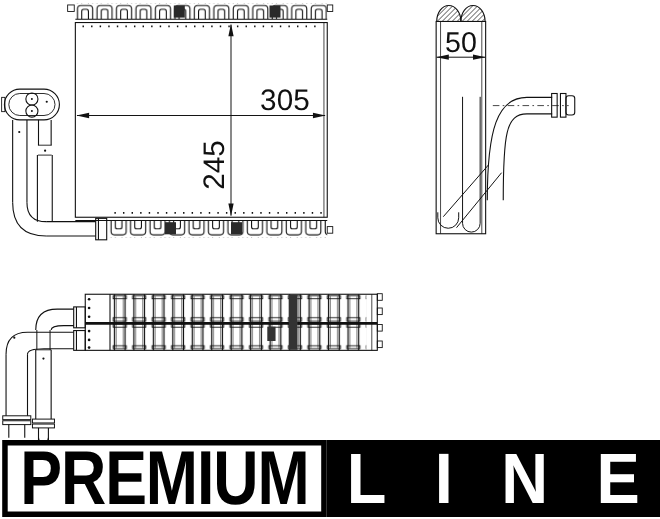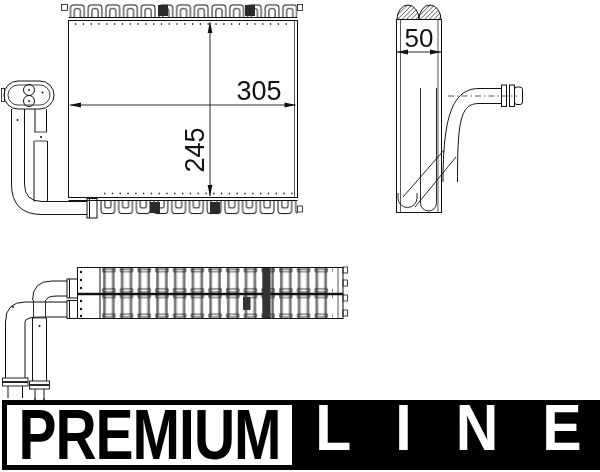--- a/index.html
+++ b/index.html
@@ -8,21 +8,21 @@
   .stage svg{position:absolute;left:0;top:0;}
   svg text{font-family:"Liberation Sans",sans-serif;fill:#111;stroke:none;}
   .dim-label{font-size:27px;}
   .dim-label-small{font-size:26px;}
   
   .logo{position:absolute;left:2px;top:400px;width:598px;height:70px;display:flex;border-radius:32px;}
   .logo-premium{box-sizing:border-box;width:295px;height:70px;background:#fff;
                 border:5px solid #000;display:flex;align-items:center;justify-content:center;}
   .premium-text{font-weight:700;font-size:57px;color:#000;letter-spacing:-1px;
                 transform:scaleY(1.22);line-height:1;}
-  .logo-line{flex:1;background:#000;display:flex;justify-content:center;
+  .logo-line{flex:1;background:#000;display:flex;align-items:center;justify-content:center;
              overflow:hidden;}
   .line-text{font-weight:700;font-size:59px;color:#fff;letter-spacing:44px;margin-right:-44px;
              transform:scaleY(1.1);line-height:1;white-space:nowrap;}
 </style>
 </head>
 <body>
 
 <div class="stage">
 
 <svg width="600" height="472" viewBox="0 0 600 472">

